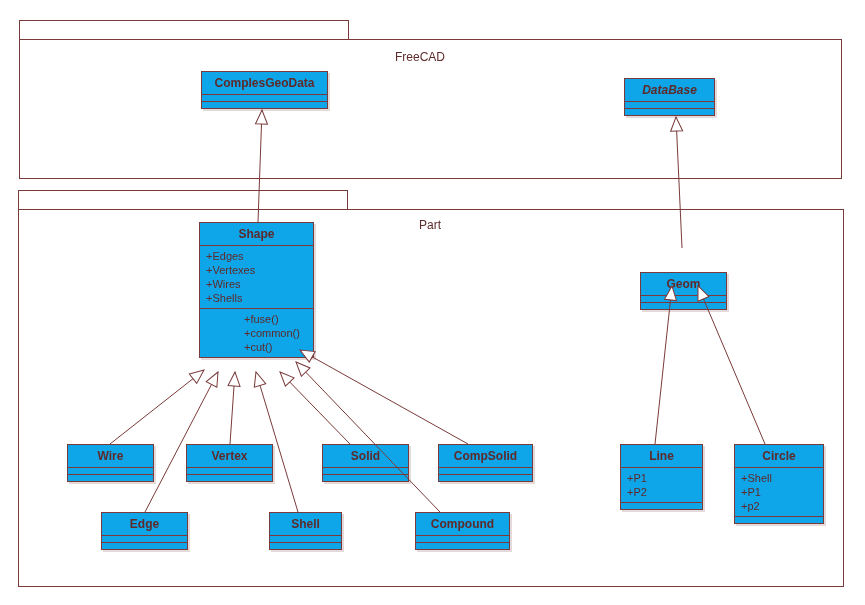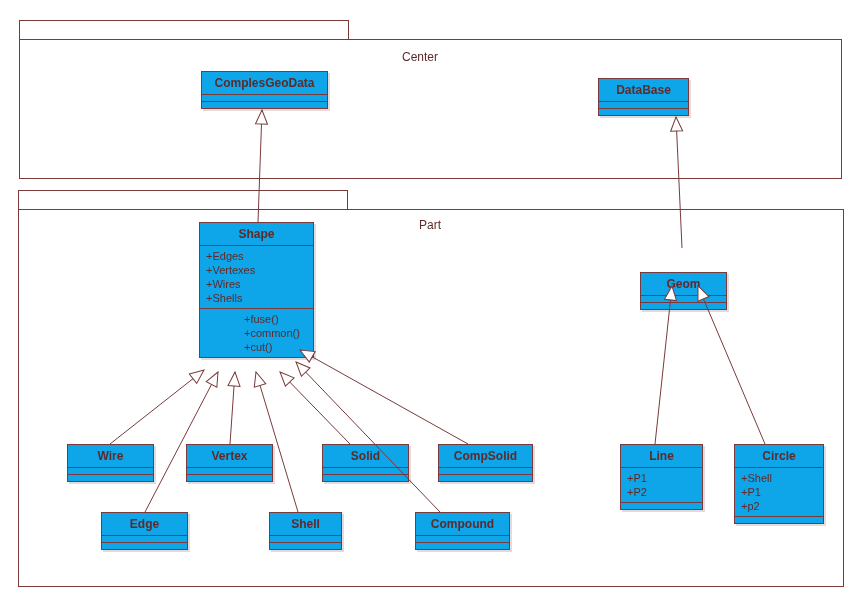--- a/index.html
+++ b/index.html
@@ -65,33 +65,33 @@
     pointer-events: none;
   }
 </style>
 </head>
 <body>
 
 <div class="canvas">
 
   <div class="package-tab" style="left:19px; top:20px; width:330px;"></div>
   <div class="package" style="left:19px; top:39px; width:823px; height:140px;"></div>
-  <div class="package-label" style="left:380px; top:50px; width:80px;">Center</div>
+  <div class="package-label" style="left:380px; top:50px; width:80px;">FreeCAD</div>
 
   <div class="package-tab" style="left:18px; top:190px; width:330px;"></div>
   <div class="package" style="left:18px; top:209px; width:826px; height:378px;"></div>
   <div class="package-label" style="left:400px; top:218px; width:60px;">Part</div>
 
   <div class="class-box" style="left:201px; top:71px; width:127px;">
     <div class="class-name">ComplesGeoData</div>
     <div class="class-section empty"></div>
     <div class="class-section empty"></div>
   </div>
 
-  <div class="class-box" style="left:598px; top:78px; width:91px;">
+  <div class="class-box" style="left:624px; top:78px; width:91px;font-style:italic;">
     <div class="class-name">DataBase</div>
     <div class="class-section empty"></div>
     <div class="class-section empty"></div>
   </div>
 
   <div class="class-box" style="left:199px; top:222px; width:115px;">
     <div class="class-name">Shape</div>
     <div class="class-section">
       <div>+Edges</div>
       <div>+Vertexes</div>

